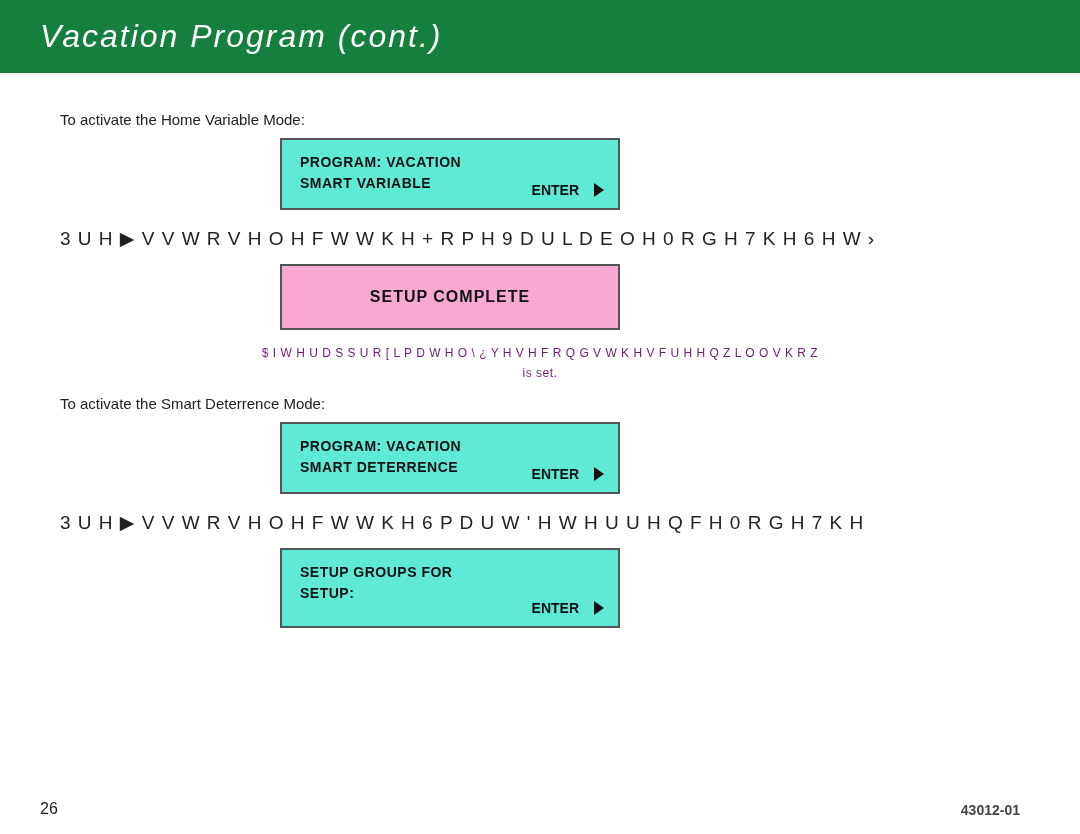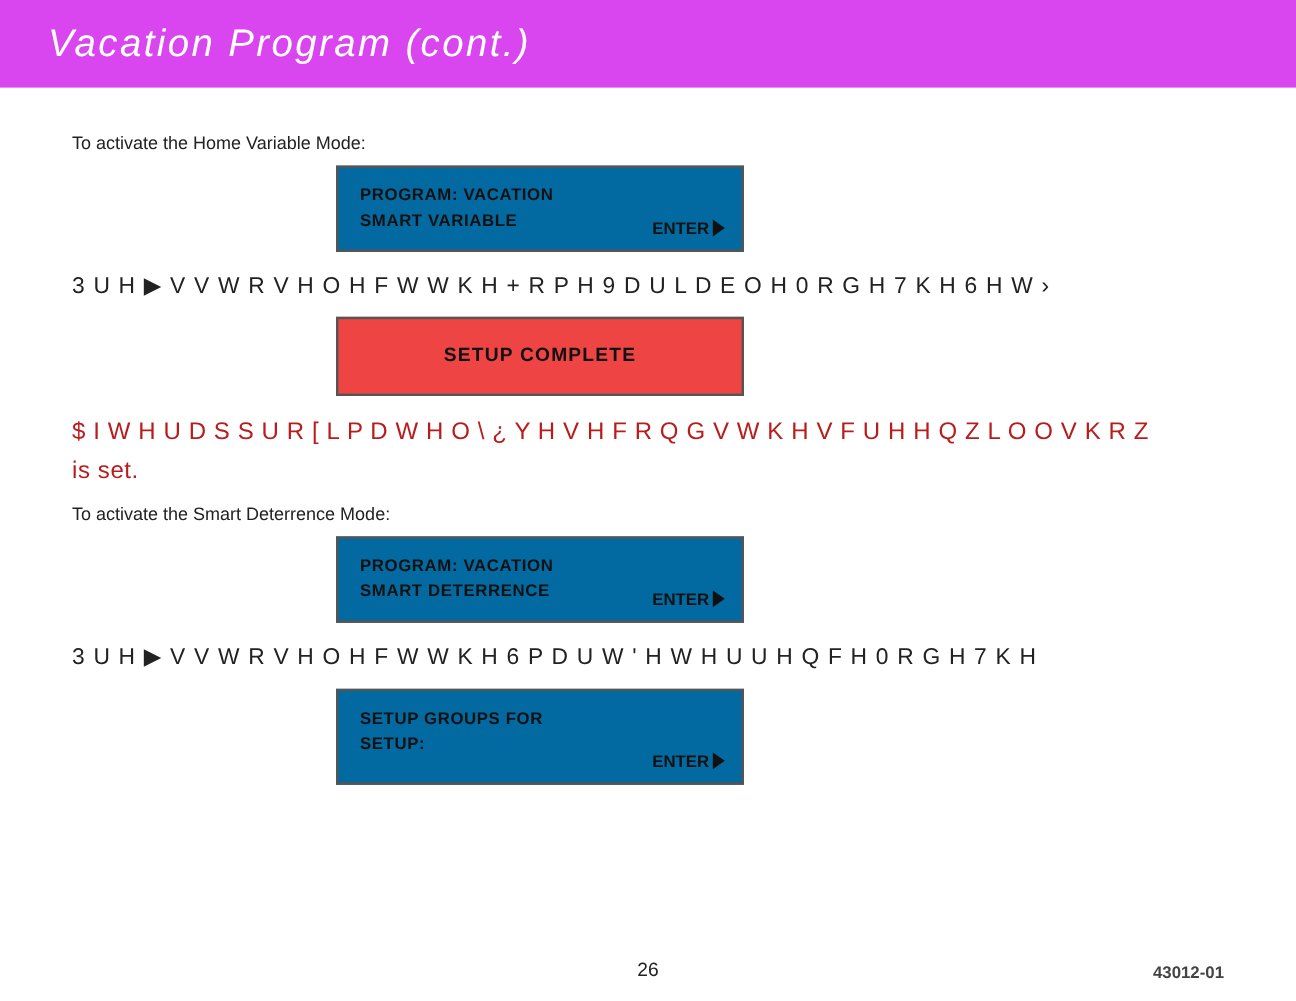--- a/index.html
+++ b/index.html
@@ -6,41 +6,41 @@
     body {
       width: 1080px;
       height: 834px;
       background: #ffffff;
       font-family: Arial, Helvetica, sans-serif;
       position: relative;
       overflow: hidden;
     }
 
     .title-bar {
-      background: #d946ef;
+      background: #15803d;
       color: #ffffff;
       padding: 18px 40px;
       font-size: 32px;
       font-style: italic;
       letter-spacing: 2px;
       font-weight: normal;
     }
 
     .content {
       padding: 20px 60px;
     }
 
     .section-label {
       font-size: 15px;
       color: #222;
       margin: 18px 0 10px 0;
     }
 
     .screen-box {
-      background: #0369a1;
+      background: #5eead4;
       border: 2px solid #555;
       padding: 12px 18px 12px 18px;
       width: 340px;
       margin-left: 220px;
       position: relative;
       min-height: 72px;
     }
 
     .screen-box-text {
       font-size: 14px;
@@ -52,21 +52,21 @@
 
     .screen-box .enter-label {
       position: absolute;
       bottom: 10px;
       right: 14px;
       font-size: 14px;
       font-weight: bold;
       color: #111;
       display: flex;
       align-items: center;
-      gap: 0;
+      gap: 12px;
     }
 
     .enter-arrow {
       display: inline-block;
       width: 0;
       height: 0;
       border-top: 7px solid transparent;
       border-bottom: 7px solid transparent;
       border-left: 10px solid #111;
       margin-left: 3px;
@@ -75,51 +75,53 @@
 
     .instruction-row {
       font-size: 19px;
       color: #222;
       margin: 14px 0 10px 0;
       letter-spacing: 1px;
       line-height: 1.6;
     }
 
     .setup-complete-box {
-      background: #ef4444;
+      background: #f9a8d4;
       border: 2px solid #555;
       padding: 22px 18px;
       width: 340px;
       margin-left: 220px;
       text-align: center;
     }
 
     .setup-complete-text {
       font-size: 16px;
       font-weight: bold;
       letter-spacing: 1px;
       color: #111;
     }
 
     .after-text {
-      font-size: 20px;
-      color: #b91c1c;
+      font-size: 12px;
+      color: #701a75;
       margin: 14px 0 6px 0;
       line-height: 1.6;
       letter-spacing: 0.5px;
+      text-align: center;
     }
 
     .page-number {
-      text-align: center;
+      text-align: left;
       width: 100%;
       position: absolute;
       bottom: 16px;
       left: 0;
       font-size: 16px;
       color: #222;
+      padding-left: 40px;
     }
 
     .doc-number {
       position: absolute;
       bottom: 16px;
       right: 60px;
       font-size: 14px;
       color: #444;
       font-weight: bold;
     }

